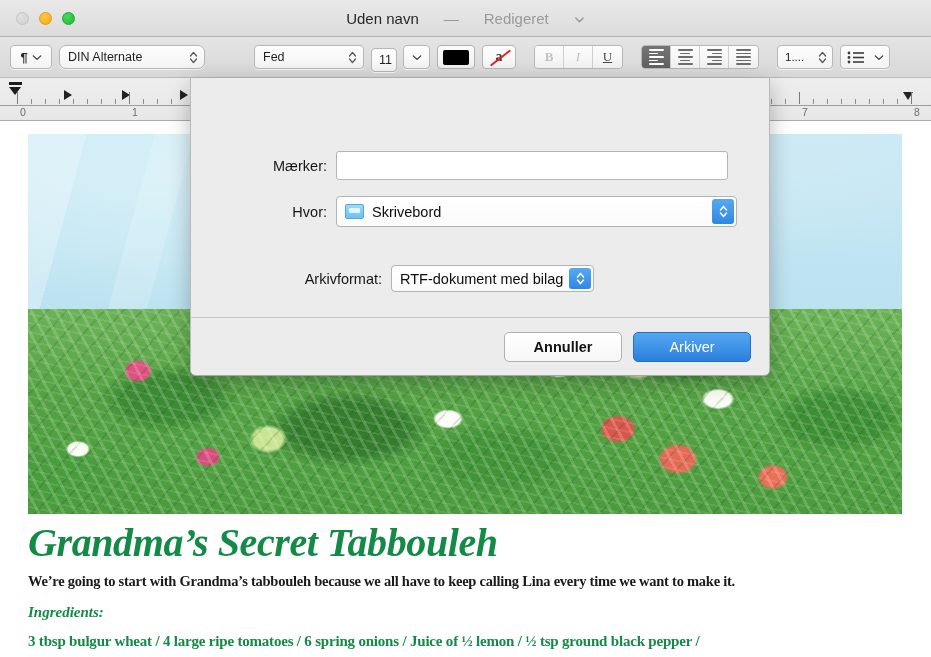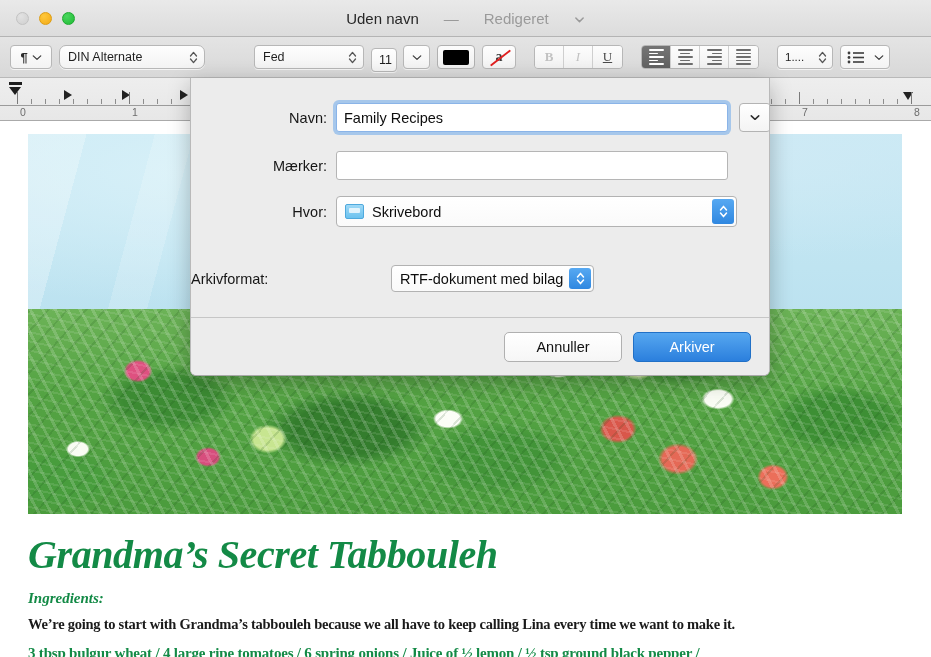--- a/index.html
+++ b/index.html
@@ -263,21 +263,21 @@
   #photo-spoon {
     position: absolute; left: 198px; top: 250px;
     width: 120px; height: 56px;
     border-radius: 50% 50% 45% 45%;
     background: linear-gradient(135deg, #f0efe8 0%, #cdd2cf 40%, #9aa7a4 70%, #e7e9e4 100%);
     transform: rotate(-18deg);
     opacity: .9;
   }
 
   #headline {
-    margin-top: 20px;
+    margin-top: 8px;
     font-family: "Liberation Serif", serif;
     font-weight: 700; font-style: italic;
     font-size: 40px; line-height: 1.05;
     color: #138a46;
     letter-spacing: -0.4px;
   }
   #body-para {
     margin-top: 9px;
     font-family: "Liberation Serif", serif;
     font-weight: 700;
@@ -368,21 +368,21 @@
   .pop-arrows {
     position: absolute; right: 2px; top: 2px;
     width: 22px; height: calc(100% - 4px);
     background: linear-gradient(to bottom, #57a9f2, #2f87e0);
     border-radius: 3px;
     display: flex; align-items: center; justify-content: center;
   }
 
   #format-row { display: flex; align-items: center; }
   #format-label {
-    width: 200px; text-align: left; padding-right: 9px;
+    width: 200px; text-align: right; padding-right: 9px;
     font-size: 14.5px; color: #161616;
   }
   #format-pop {
     height: 27px;
     background: linear-gradient(to bottom, #ffffff, #fafafa);
     border: 1px solid #b2b2b2; border-radius: 4px;
     display: flex; align-items: center;
     padding: 0 30px 0 8px;
     font-size: 14.5px; color: #0d0d0d;
     position: relative;
@@ -399,21 +399,21 @@
     padding-right: 20px; gap: 11px;
   }
   .sheet-btn {
     height: 30px; min-width: 118px;
     border-radius: 5px;
     display: flex; align-items: center; justify-content: center;
     font-size: 14.5px;
   }
   #cancel-btn {
     background: linear-gradient(to bottom, #ffffff, #f6f6f6);
-    border: 1px solid #b0b0b0; color: #111;
+    border: 1px solid #b0b0b0; color: #111; font-weight: bold;
   }
   #save-btn {
     background: linear-gradient(to bottom, #56a7f0 0%, #2b7fdd 100%);
     border: 1px solid #2170c6; color: #ffffff;
   }
 </style>
 </head>
 <body>
 
 <div id="window">
@@ -601,39 +601,28 @@
         <div id="photo-sky"></div>
         <div id="photo-streaks"></div>
         <div id="photo-bowl"></div>
         <div id="photo-bowl-rim"></div>
         <div id="photo-spoon"></div>
         <div id="photo-salad"></div>
         <div id="photo-salad-tex"></div>
       </div>
 
       <div id="headline">Grandma’s Secret Tabbouleh</div>
+      <div id="body-para">We’re going to start with Grandma’s tabbouleh because we all have to keep calling Lina every time we want to make it.</div>
       <div id="ingredients-head">Ingredients:</div>
-      <div id="body-para">We’re going to start with Grandma’s tabbouleh because we all have to keep calling Lina every time we want to make it.</div>
       <div id="ingredients-line">3 tbsp bulgur wheat / 4 large ripe tomatoes / 6 spring onions / Juice of ½ lemon / ½ tsp ground black pepper /</div>
     </div>
   </div>
 
   <div id="save-sheet">
 
-    <div class="sheet-row" style="top:25px">
-      <span class="sheet-label">Navn:</span>
-      <div class="sheet-field" id="name-field">
-        <span>Family Recipes</span>
-      </div>
-      <div id="name-recent-btn">
-        <svg class="chev-d" viewBox="0 0 12 8">
-          <path d="M1.5 2 L6 6.2 L10.5 2" fill="none" stroke="#2d2d2d" stroke-width="1.8" stroke-linecap="round" stroke-linejoin="round"></path>
-        </svg>
-      </div>
-    </div>
 
     <div class="sheet-row" style="top:73px">
       <span class="sheet-label">Mærker:</span>
       <div class="sheet-field" id="tags-field">
         <span></span>
       </div>
     </div>
 
     <div class="sheet-row" style="top:118px">
       <span class="sheet-label">Hvor:</span>

